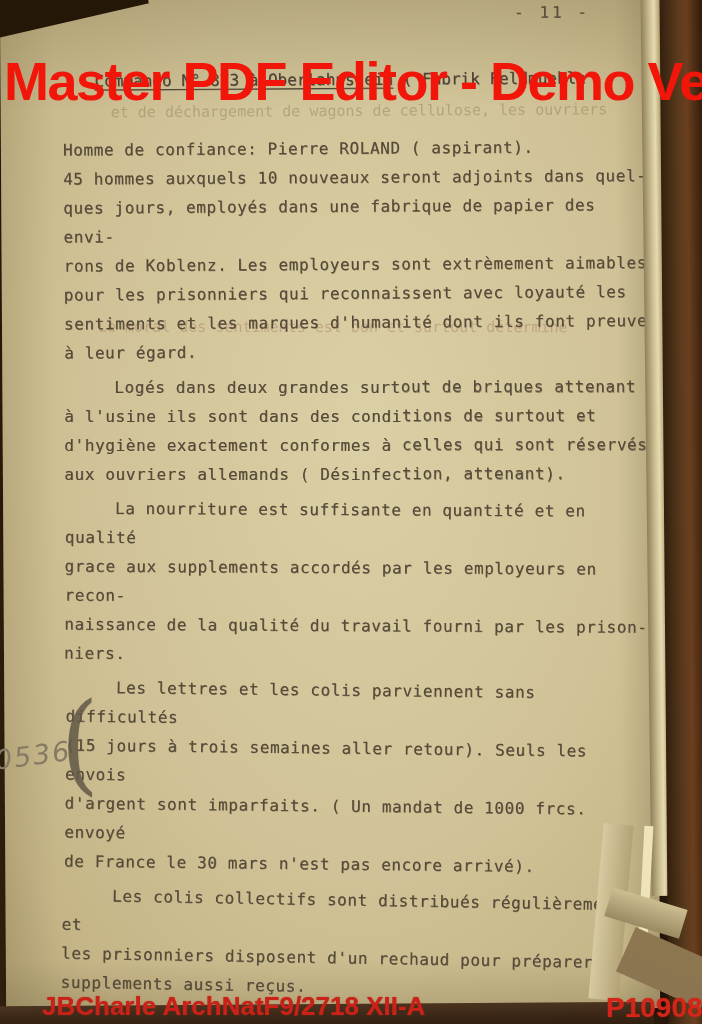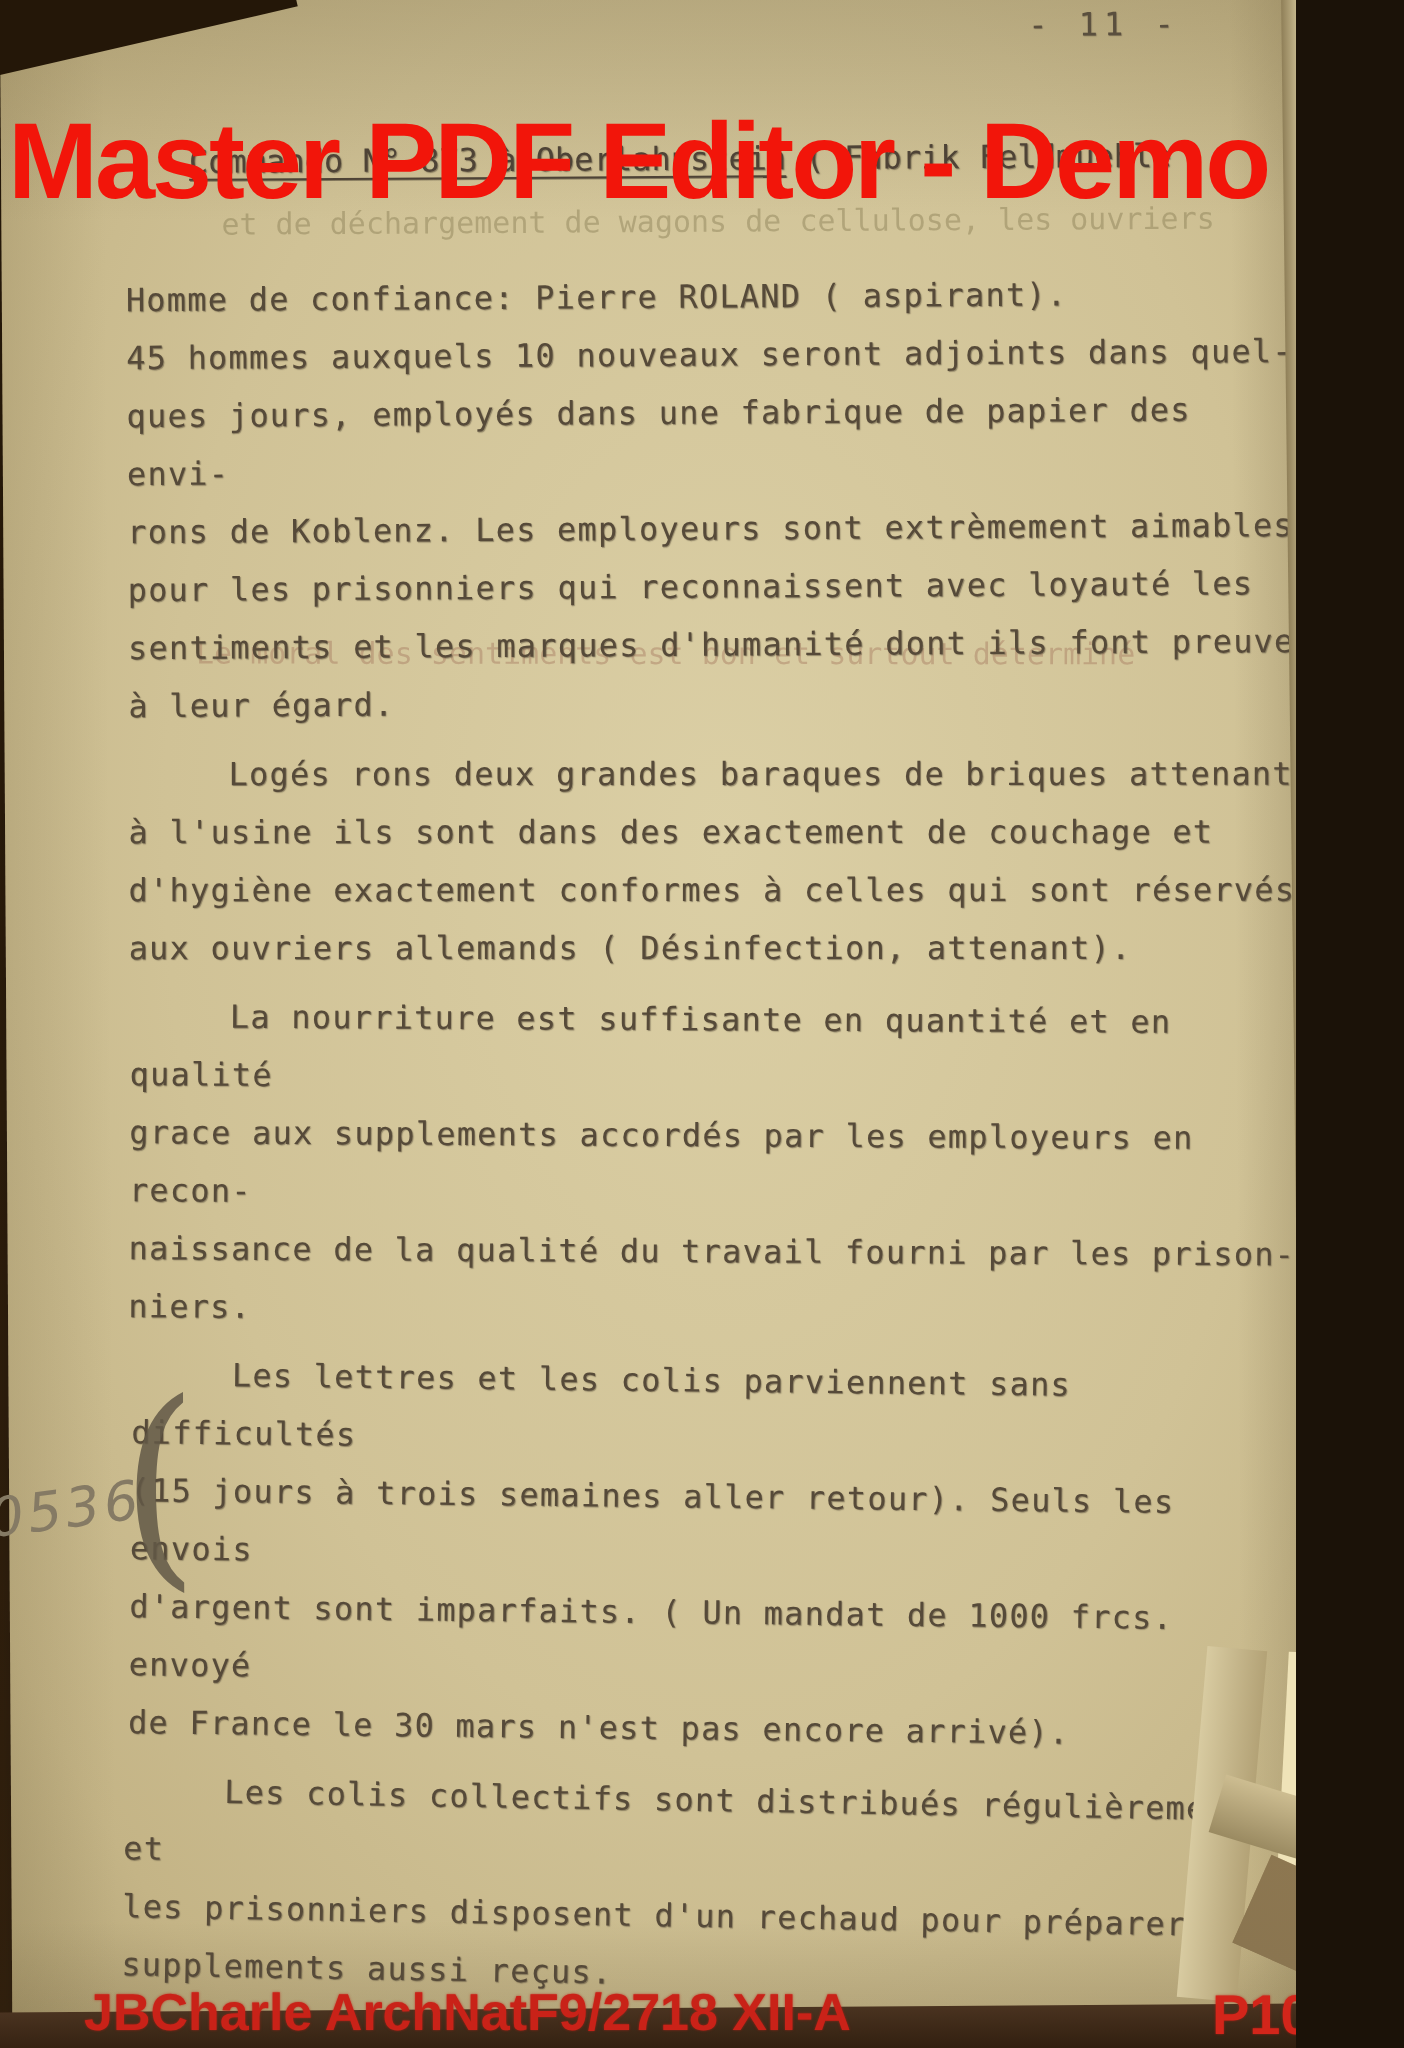--- a/index.html
+++ b/index.html
@@ -1,16 +1,16 @@
 <!DOCTYPE html>
 <html><head>
 <meta charset="utf-8">
 <style>
   html,body{margin:0;padding:0;background:#1b1208;}
-  .photo{position:relative;width:648px;height:1024px;overflow:hidden;
+  .photo{position:relative;width:702px;height:1024px;overflow:hidden;
     background:linear-gradient(105deg,#241708 0%,#3c2813 55%,#52351c 78%,#1f1208 100%);
     font-family:"DejaVu Sans Mono",monospace;}
   
   .paper{position:absolute;left:0;top:0;width:654px;height:1012px;
     transform:rotate(-0.35deg);transform-origin:top left;
     background:
       linear-gradient(180deg,rgba(125,110,72,.32),rgba(125,110,72,0) 11%),
       linear-gradient(90deg,rgba(125,110,72,.22),rgba(125,110,72,0) 8%),
       linear-gradient(270deg,rgba(110,95,60,.28),rgba(110,95,60,0) 6%),
       linear-gradient(0deg,rgba(110,95,60,.25),rgba(110,95,60,0) 5%),
@@ -81,22 +81,22 @@
         <div class="para" style="transform: translateX(0px) rotate(0deg);">
           <div class="tline">Homme de confiance: Pierre ROLAND ( aspirant).</div>
           <div class="tline">45 hommes auxquels 10 nouveaux seront adjoints dans quel-</div>
           <div class="tline">ques jours, employés dans une fabrique de papier des envi-</div>
           <div class="tline">rons de Koblenz. Les employeurs sont extrèmement aimables</div>
           <div class="tline">pour les prisonniers qui reconnaissent avec loyauté les</div>
           <div class="tline">sentiments et les marques d'humanité dont ils font preuve</div>
           <div class="tline">à leur égard.</div>
         </div>
         <div class="para ind" style="transform: translateX(0px) rotate(0.33deg);">
-          <div class="tline">Logés rons deux grandes baraques de briques attenant</div>
-          <div class="tline">à l'usine ils sont dans des exactement de couchage et</div>
+          <div class="tline">Logés dans deux grandes surtout de briques attenant</div>
+          <div class="tline">à l'usine ils sont dans des conditions de surtout et</div>
           <div class="tline">d'hygiène exactement conformes à celles qui sont réservés</div>
           <div class="tline">aux ouvriers allemands ( Désinfection, attenant).</div>
         </div>
         <div class="para ind" style="transform: translateX(0px) rotate(0.66deg);">
           <div class="tline">La nourriture est suffisante en quantité et en qualité</div>
           <div class="tline">grace aux supplements accordés par les employeurs en recon-</div>
           <div class="tline">naissance de la qualité du travail fourni par les prison-</div>
           <div class="tline">niers.</div>
         </div>
         <div class="para ind" style="transform: translateX(0px) rotate(0.99deg);">

